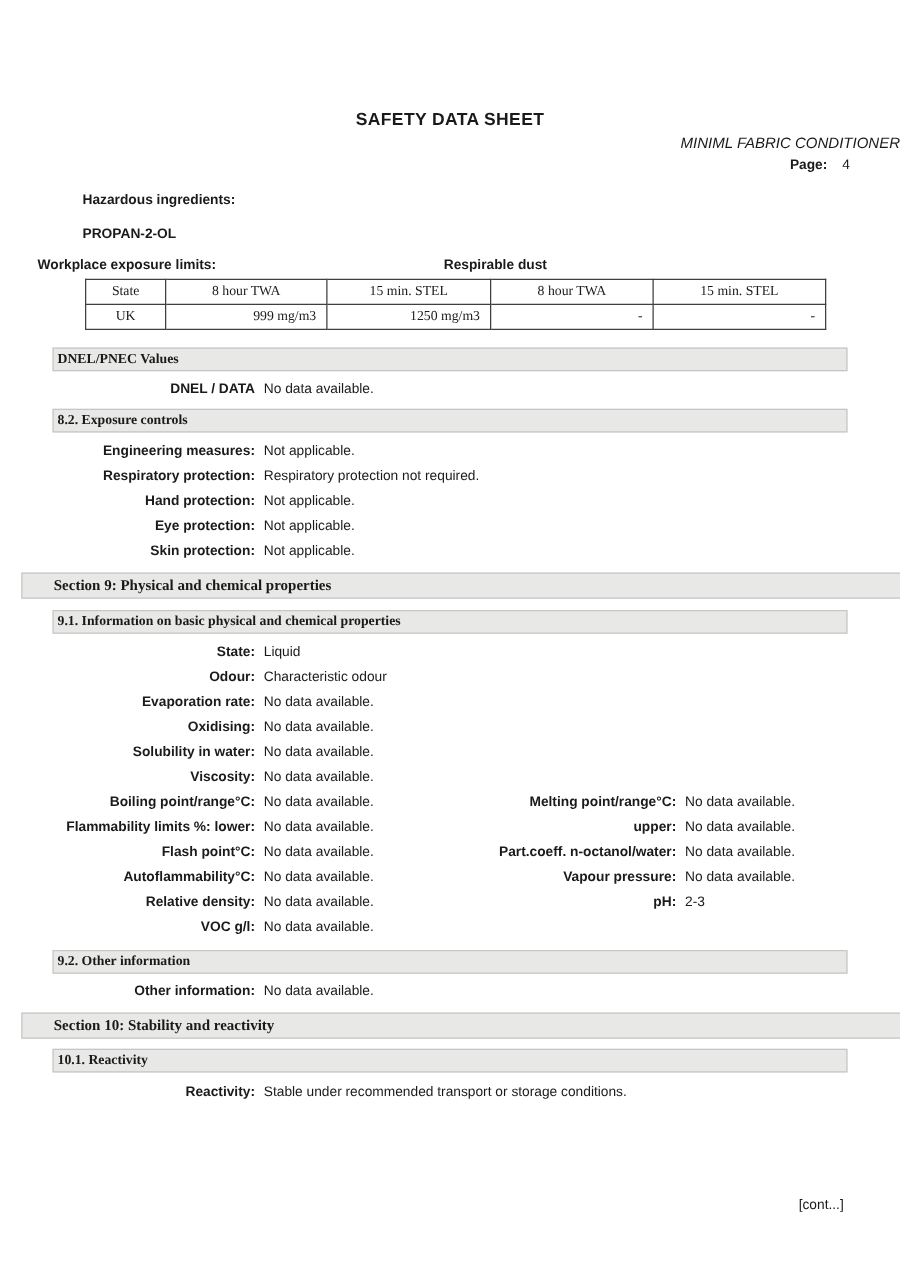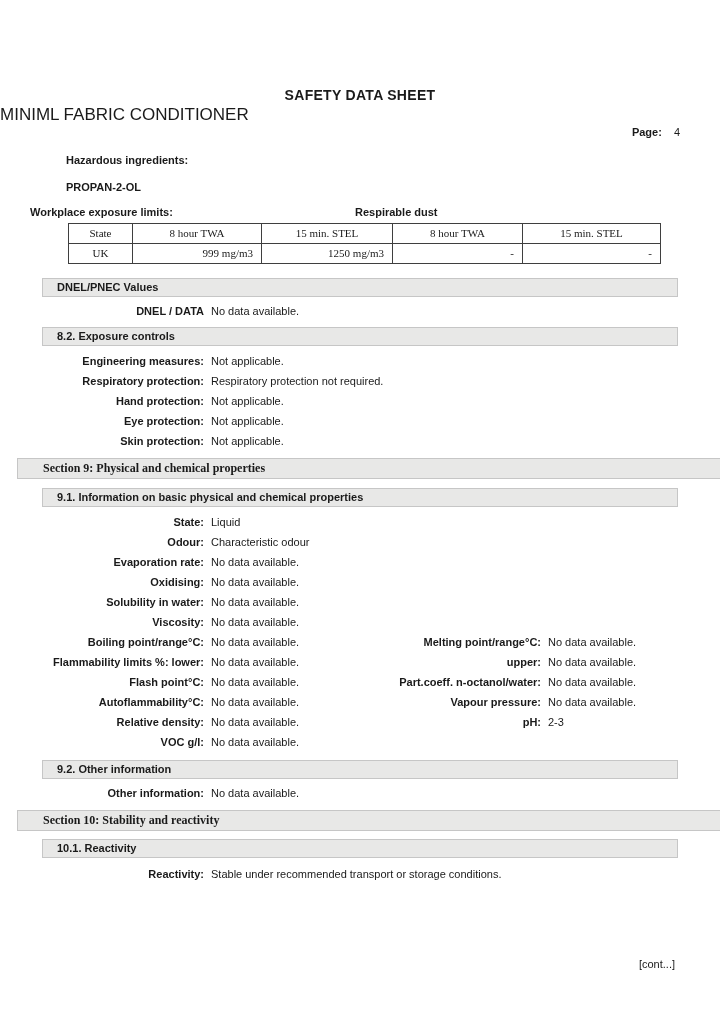--- a/index.html
+++ b/index.html
@@ -12,42 +12,42 @@
     overflow: hidden;
     background: #ffffff;
     font-family: "Liberation Sans", sans-serif;
     font-size: 11px;
     color: #1a1a1a;
     line-height: 13px;
     border-radius: 32px;
   }
   .b { font-weight: bold; }
   .doc-title { text-align: center; font-size: 14px; font-weight: bold; line-height: 16px; letter-spacing: .3px; }
-  .doc-subtitle { text-align: left; font-size: 17px; margin-top: 5px; }
+  .doc-subtitle { text-align: right; font-size: 12px; margin-top: 5px; font-style: italic; }
   .page-num-row { text-align: right; padding-right: 40px; margin-top: 5px; }
   .page-num-row .num { display:inline-block; margin-left: 12px; }
   .haz-heading { margin: 15px 0 0 66px; }
   .ingredient { margin: 14px 0 0 66px; }
   .workplace-row { position: relative; margin: 12px 0 0 30px; }
   .respirable { position: absolute; left: 325px; top: 0; }
 
   table.exp-table { border-collapse: collapse; margin: 4px 0 0 68px; table-layout: fixed; font-family: Liberation Serif, serif; }
   table.exp-table th, table.exp-table td {
     border: 1px solid #3f3f3f; height: 19px; padding: 0 8px;
     font-size: 11px; font-weight: normal; overflow: hidden; white-space: nowrap;
   }
   .w1{width:47px}.w2{width:112px}.w3{width:114px}.w4{width:113px}.w5{width:121px}
   .c { text-align: center; } .r { text-align: right; }
 
   .bar {
     box-sizing: border-box; background: #e8e8e7; border: 1px solid #c6c6c6;
     font-weight: bold; white-space: nowrap; overflow: hidden;
   }
   .bar-main { margin-left: 17px; width: 713px; height: 21px; line-height: 19px; padding-left: 25px; font-size: 12px; font-family: Liberation Serif, serif; }
-  .bar-sub  { margin-left: 42px; width: 636px; height: 19px; line-height: 17px; padding-left: 14px; font-size: 11px; }
+  .bar-sub  { margin-left: 42px; width: 636px; height: 19px; line-height: 17px; padding-left: 3px; font-size: 11px; font-family: Liberation Serif, serif; }
 
   .kv-row { display: grid; grid-template-columns: 204px 1fr; column-gap: 7px; }
   .kv-row .label { text-align: right; font-weight: bold; }
   .kv-row + .kv-row { margin-top: 7px; }
 
   .kv2-row { display: grid; grid-template-columns: 204px 130px 193px 1fr; column-gap: 7px; margin-top: 7px; }
   .kv2-row .label { text-align: right; font-weight: bold; }.mt8{margin-top:8px}.mt9{margin-top:9px}.mt10{margin-top:10px}
   .mt11{margin-top:11px}.mt14{margin-top:14px}
 
   .cont-note { position: absolute; top: 958px; right: 45px; font-size: 11px; }

